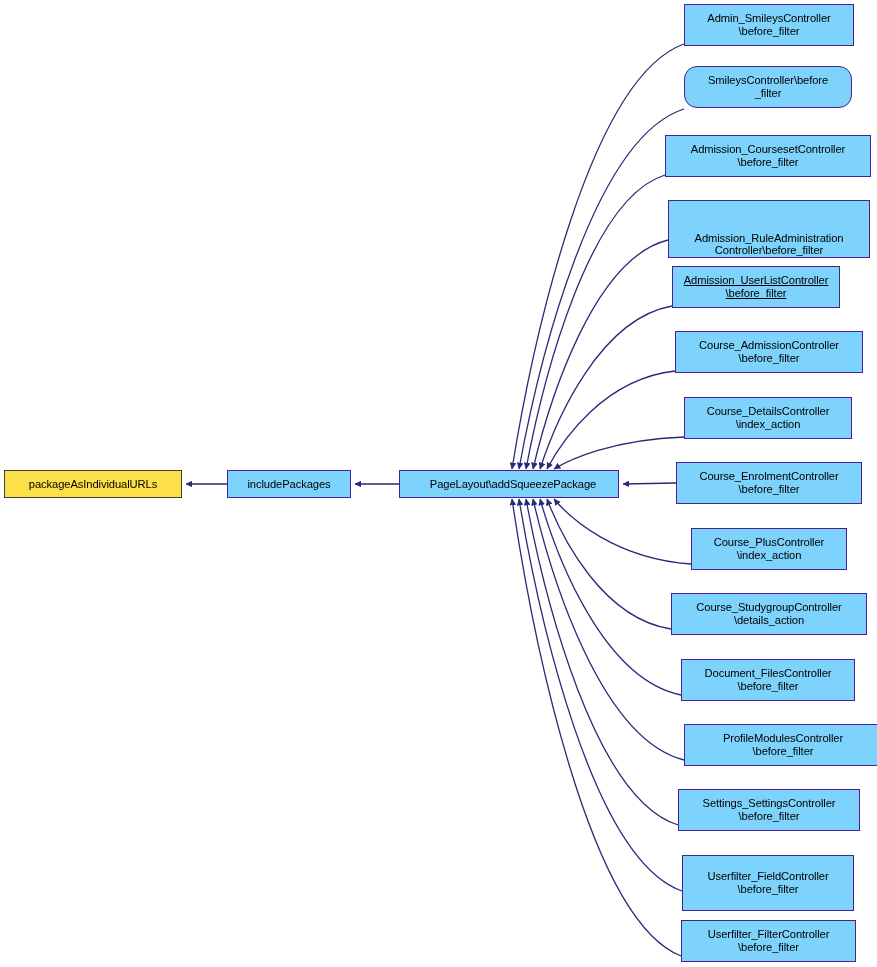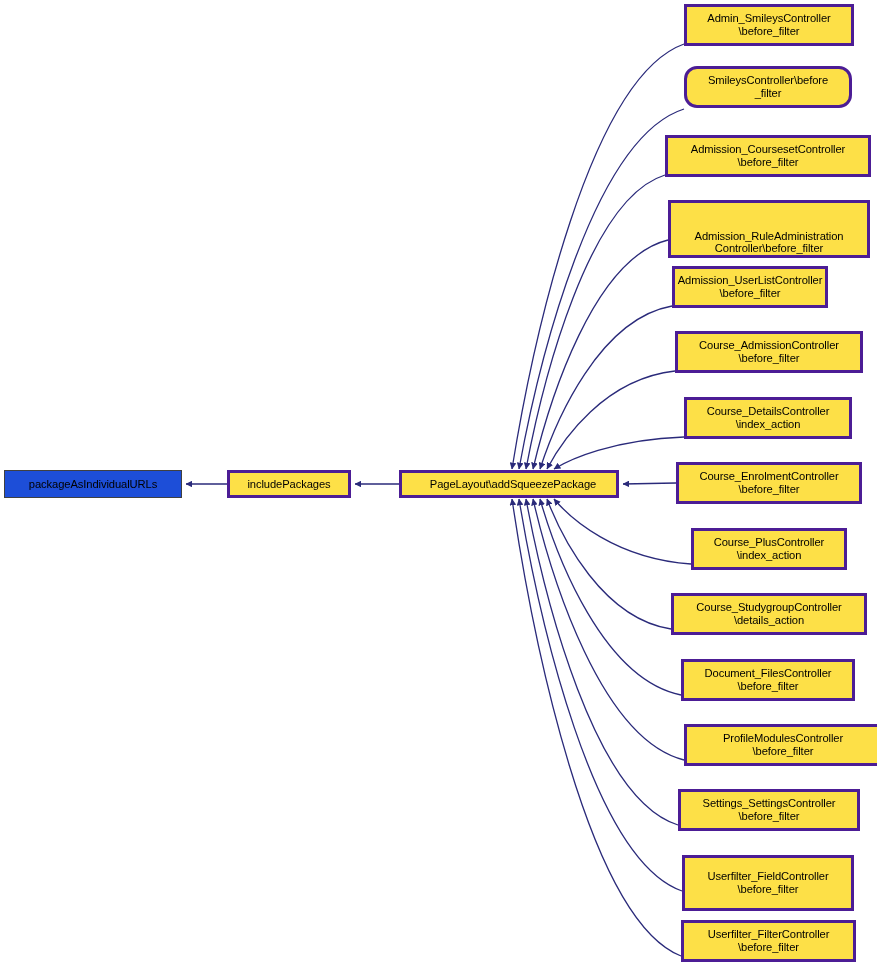--- a/index.html
+++ b/index.html
@@ -21,36 +21,36 @@
     position: absolute;
     left: 0;
     top: 0;
     width: 877px;
     height: 967px;
     pointer-events: none;
   }
   .node {
     position: absolute;
     box-sizing: border-box;
-    background: #fde047;
-    border: 3px solid #4c1d95;
+    background: #7dd3fc;
+    border: 1px solid #4c1d95;
     color: #000000;
     font-size: 11.2px;
     line-height: 12.6px;
     text-align: center;
     display: flex;
     flex-direction: column;
     align-items: center;
     justify-content: center;
     white-space: pre-line;
     letter-spacing: -0.1px;
     z-index: 5;
   }
   .node.root {
-    background: #1d4ed8;
+    background: #fde047;
     border: 1px solid #404040;
   }
   .node .lbl {
     display: block;
     width: 100%;
     padding: 0 2px;
     box-sizing: border-box;
   }
 </style>
 </head>
@@ -86,21 +86,21 @@
       <div class="node" style="left: 227px; top: 470px; width: 124px; height: 28px;"><span class="lbl">includePackages</span></div>
       <div class="node" style="left: 399px; top: 470px; width: 220px; height: 28px; padding-left: 8px;"><span class="lbl">PageLayout\addSqueezePackage</span></div>
       <div class="node" style="left: 684px; top: 4px; width: 170px; height: 42px;"><span class="lbl">Admin_SmileysController
 \before_filter</span></div>
       <div class="node" style="left: 684px; top: 66px; width: 168px; height: 42px; border-radius: 13px;"><span class="lbl">SmileysController\before
 _filter</span></div>
       <div class="node" style="left: 665px; top: 135px; width: 206px; height: 42px;"><span class="lbl">Admission_CoursesetController
 \before_filter</span></div>
       <div class="node" style="left: 668px; top: 200px; width: 202px; height: 58px; justify-content: flex-end;"><span class="lbl">Admission_RuleAdministration
 Controller\before_filter</span></div>
-      <div class="node" style="left: 672px; top: 266px; width: 156px; height: 42px;"><span class="lbl">Admission_UserListController
+      <div class="node" style="left: 672px; top: 266px; width: 168px; height: 42px; text-decoration: underline;"><span class="lbl">Admission_UserListController
 \before_filter</span></div>
       <div class="node" style="left: 675px; top: 331px; width: 188px; height: 42px;"><span class="lbl">Course_AdmissionController
 \before_filter</span></div>
       <div class="node" style="left: 684px; top: 397px; width: 168px; height: 42px;"><span class="lbl">Course_DetailsController
 \index_action</span></div>
       <div class="node" style="left: 676px; top: 462px; width: 186px; height: 42px;"><span class="lbl">Course_EnrolmentController
 \before_filter</span></div>
       <div class="node" style="left: 691px; top: 528px; width: 156px; height: 42px;"><span class="lbl">Course_PlusController
 \index_action</span></div>
       <div class="node" style="left: 671px; top: 593px; width: 196px; height: 42px; text-align: center;"><span class="lbl">Course_StudygroupController

